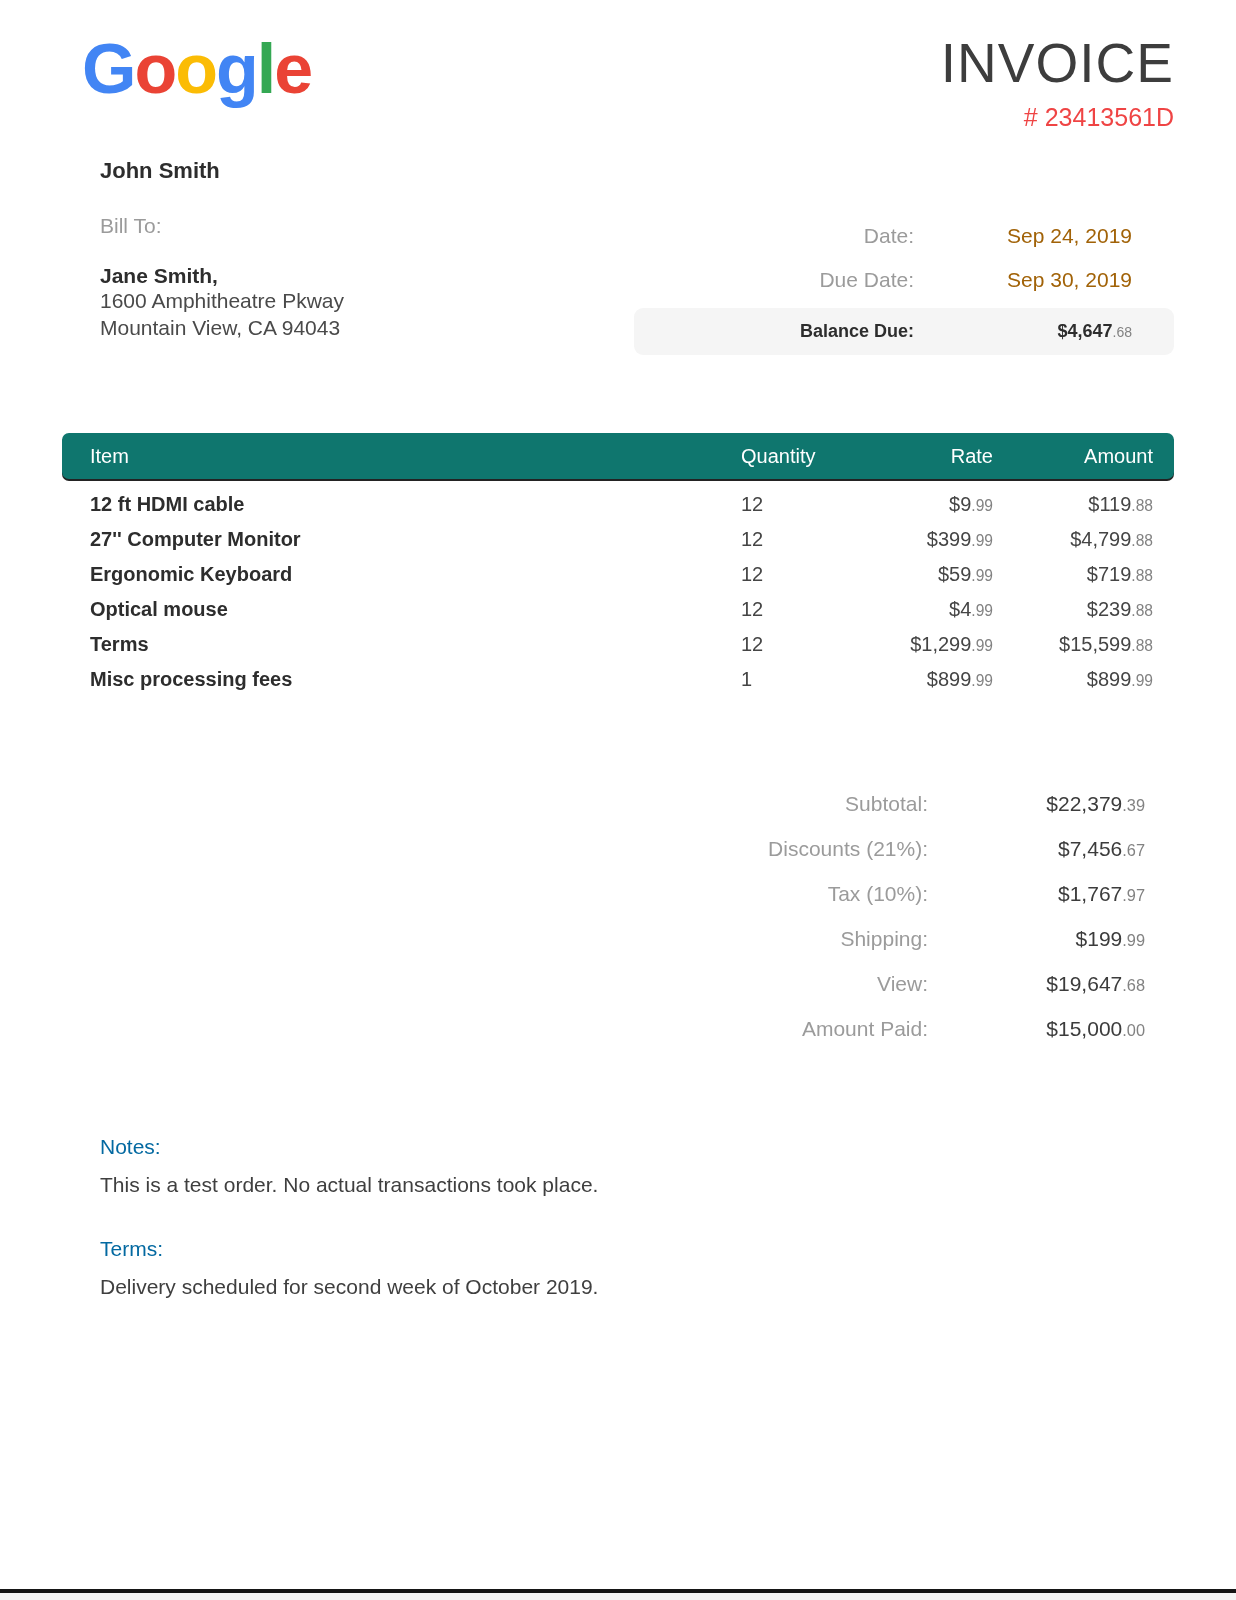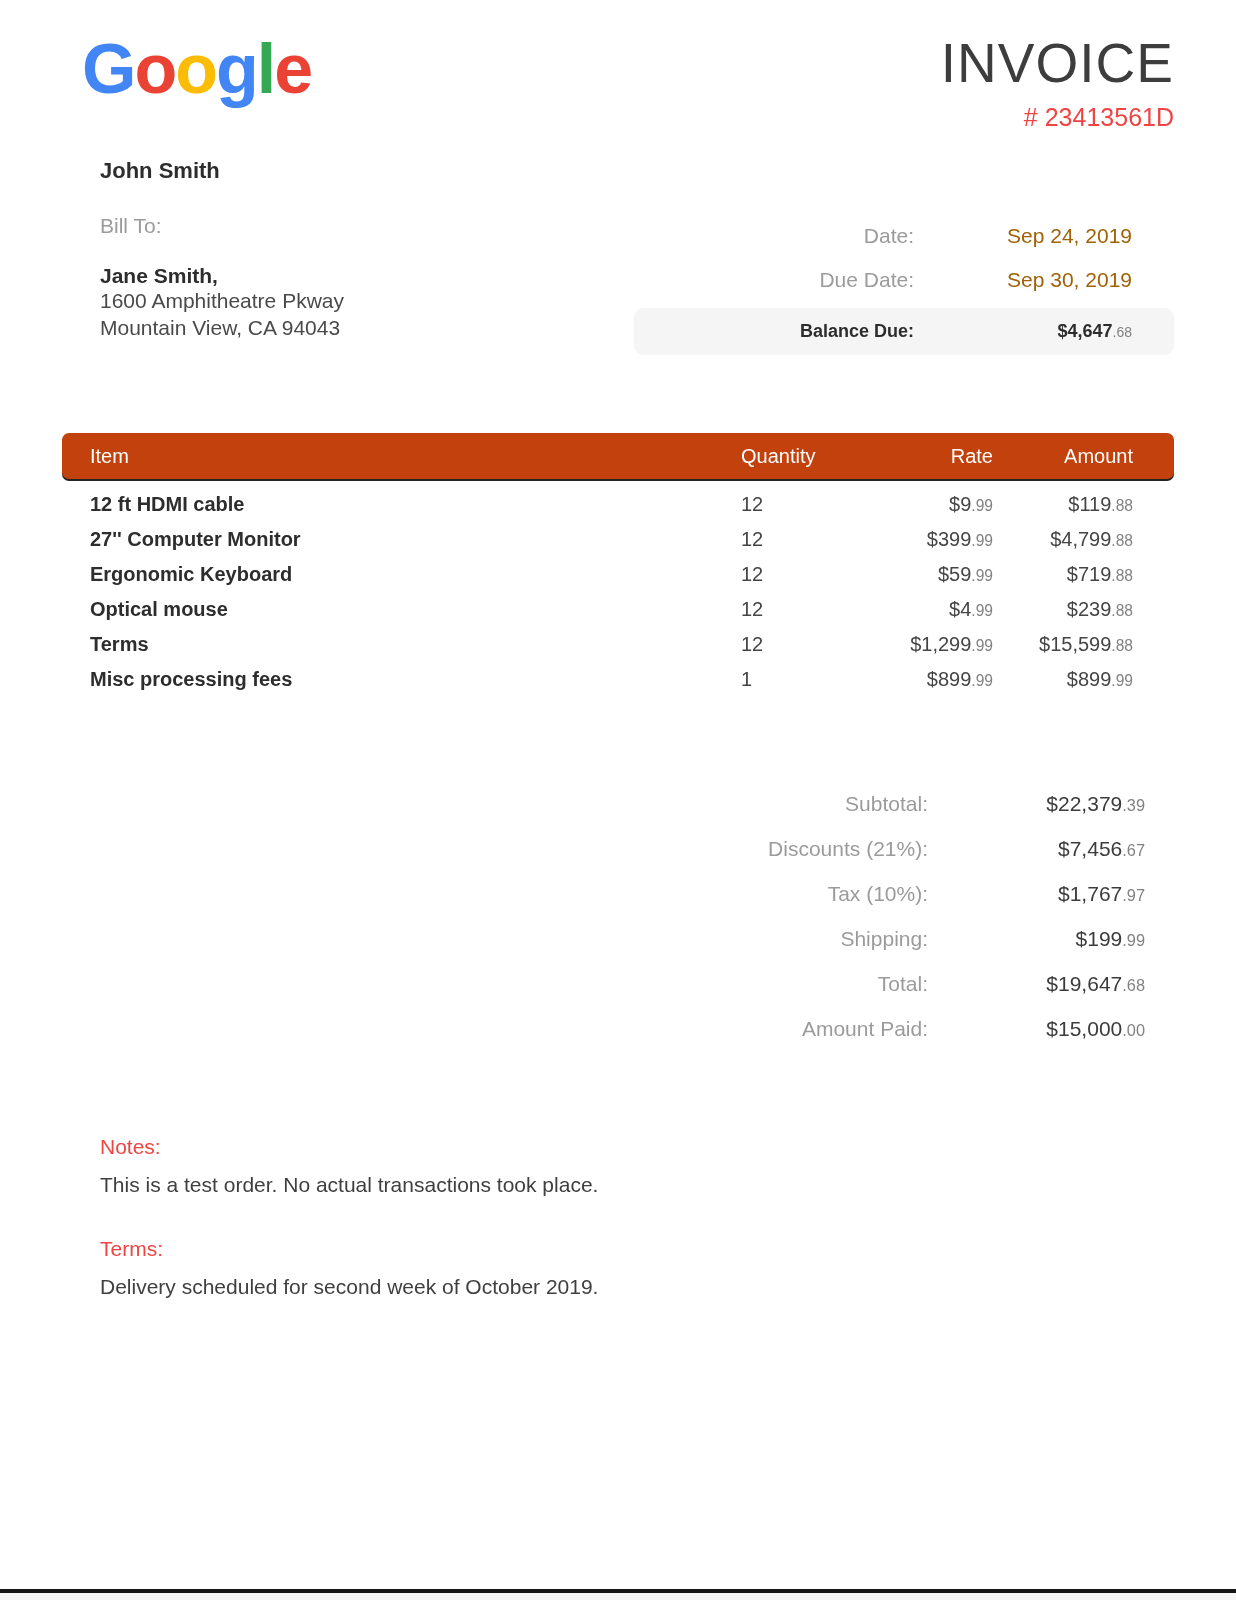--- a/index.html
+++ b/index.html
@@ -33,44 +33,44 @@
   .meta-row { display:flex; align-items:center; padding:10px 42px 10px 0; }
   .meta-label { flex:1; text-align:right; color:#9b9b9b; margin-right:48px; }
   .meta-value { width:170px; text-align:right; color:#a16207; }
   .balance-row { display:flex; align-items:center; background:#f5f5f5; border-radius:9px;
                  padding:13px 42px 13px 0; margin-top:6px; font-size:18px; }
   .balance-label { flex:1; text-align:right; font-weight:bold; color:#2d2d2d; margin-right:48px; }
   .balance-value { width:170px; text-align:right; font-weight:bold; color:#2d2d2d; white-space:nowrap; }
 
   
   .items { margin-top:78px; font-size:20px; }
-  .t-head { display:flex; align-items:center; background:#c2410c; color:#ffffff;
+  .t-head { display:flex; align-items:center; background:#0f766e; color:#ffffff;
             border-radius:7px; height:46px; box-shadow:0 2px 0 #232323; }
   .cell { white-space:nowrap; }
   .col-item { flex:1; padding-left:28px; text-align:left; }
   .col-qty { width:130px; padding-left:28px; text-align:left; }
   .col-rate { width:150px; text-align:right; }
-  .col-amount { width:181px; text-align:right; padding-right:41px; }
+  .col-amount { width:181px; text-align:right; padding-right:21px; }
   .t-body { padding-top:8px; }
   .t-row { display:flex; align-items:center; height:35px; }
   .t-row .col-item { font-weight:bold; color:#2d2d2d; }
   .t-row .col-qty, .t-row .col-rate, .t-row .col-amount { color:#454545; }
 
   
   .summary { width:540px; margin-left:auto; margin-top:84px; font-size:21px; }
   .sum-row { display:flex; align-items:center; padding:11px 29px 10px 0; }
   .sum-label { flex:1; text-align:right; color:#9b9b9b; margin-right:57px; white-space:nowrap; }
   .sum-value { width:160px; text-align:right; color:#3c3c3c; white-space:nowrap; }
 
   
   .money-cents { font-size:0.78em; color:#828282; font-weight:normal; }
 
   
   .notes { margin:84px 0 0 38px; font-size:21px; }
-  .note-label { color:#ef4444; }
+  .note-label { color:#0369a1; }
   .note-text { color:#3f3f3f; margin-top:14px; }
   .terms { margin-top:40px; }
 
   
   .page-edge { position:absolute; left:0; right:0; top:1589px; height:4px; background:#161616; }
   .below-edge { position:absolute; left:0; right:0; top:1593px; bottom:0; background:#f6f6f6; }
 </style>
 </head>
 <body>
 
@@ -169,21 +169,21 @@
       </div>
       <div class="sum-row">
         <div class="sum-label">Tax (10%):</div>
         <div class="sum-value"><span class="money-main">$1,767</span><span class="money-cents">.97</span></div>
       </div>
       <div class="sum-row">
         <div class="sum-label">Shipping:</div>
         <div class="sum-value"><span class="money-main">$199</span><span class="money-cents">.99</span></div>
       </div>
       <div class="sum-row">
-        <div class="sum-label">Total:</div>
+        <div class="sum-label">View:</div>
         <div class="sum-value"><span class="money-main">$19,647</span><span class="money-cents">.68</span></div>
       </div>
       <div class="sum-row">
         <div class="sum-label">Amount Paid:</div>
         <div class="sum-value"><span class="money-main">$15,000</span><span class="money-cents">.00</span></div>
       </div>
     </div>
 
   <div class="notes">
     <div class="note-label">Notes:</div>

